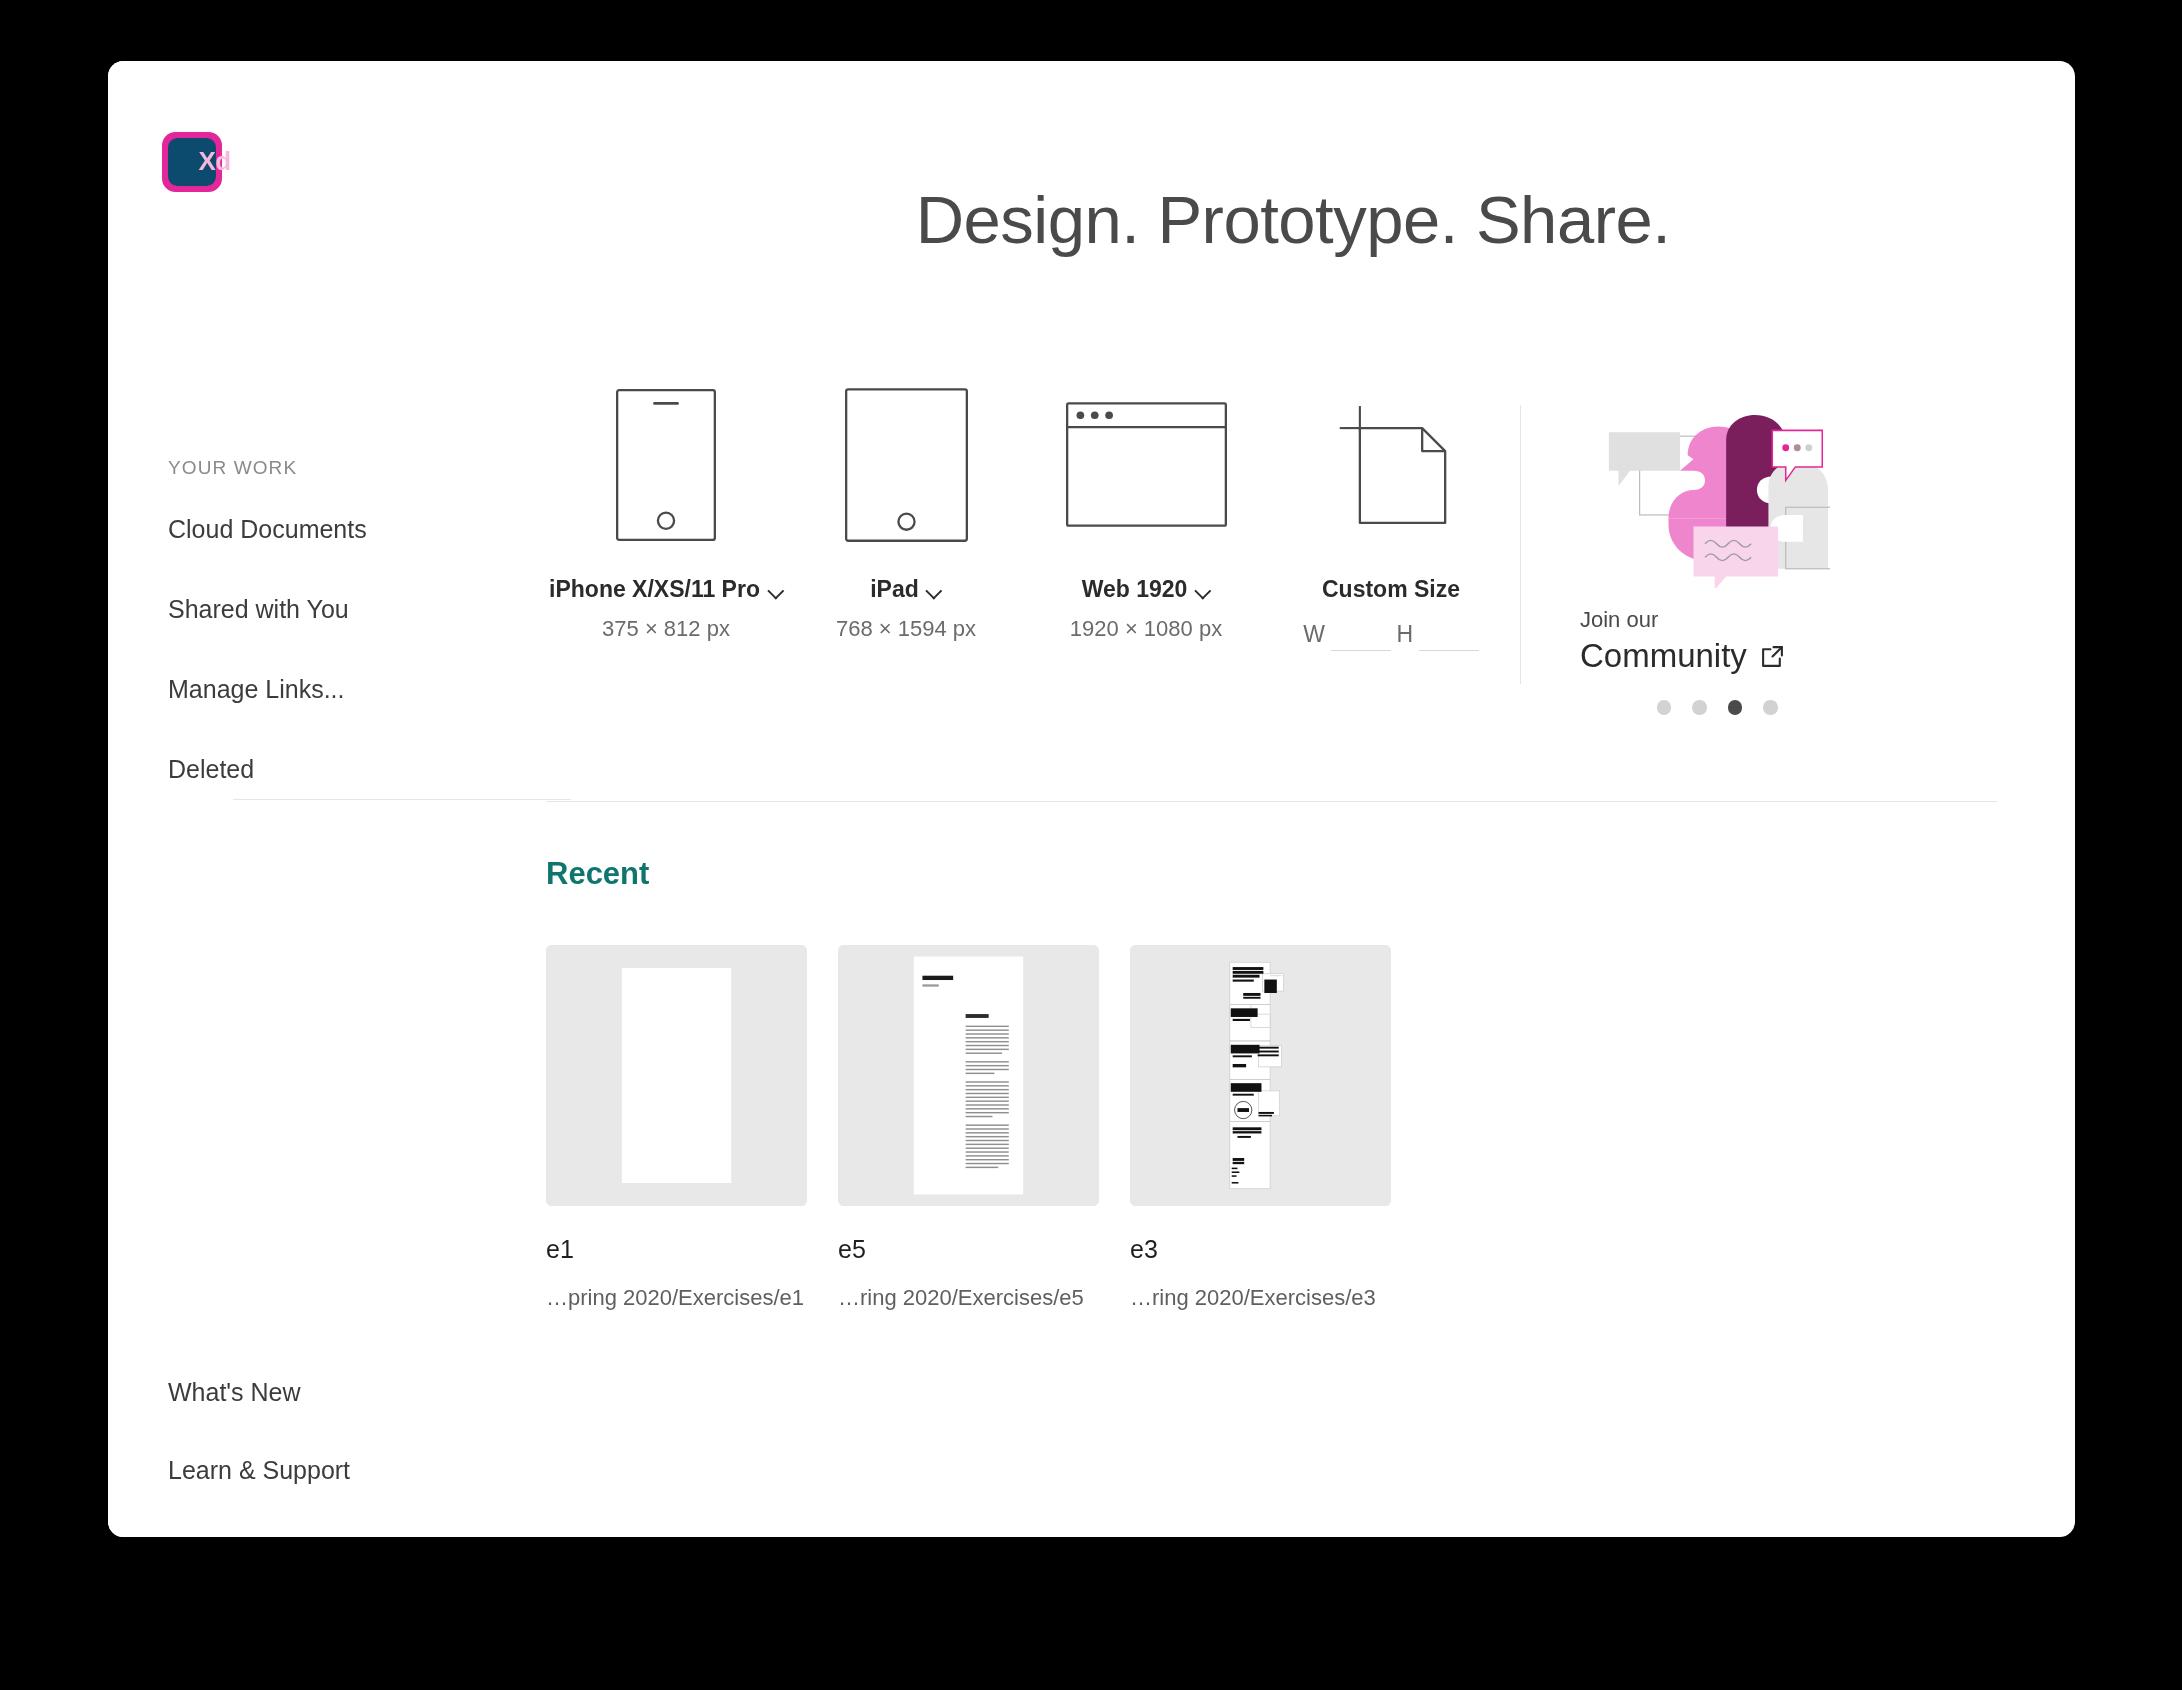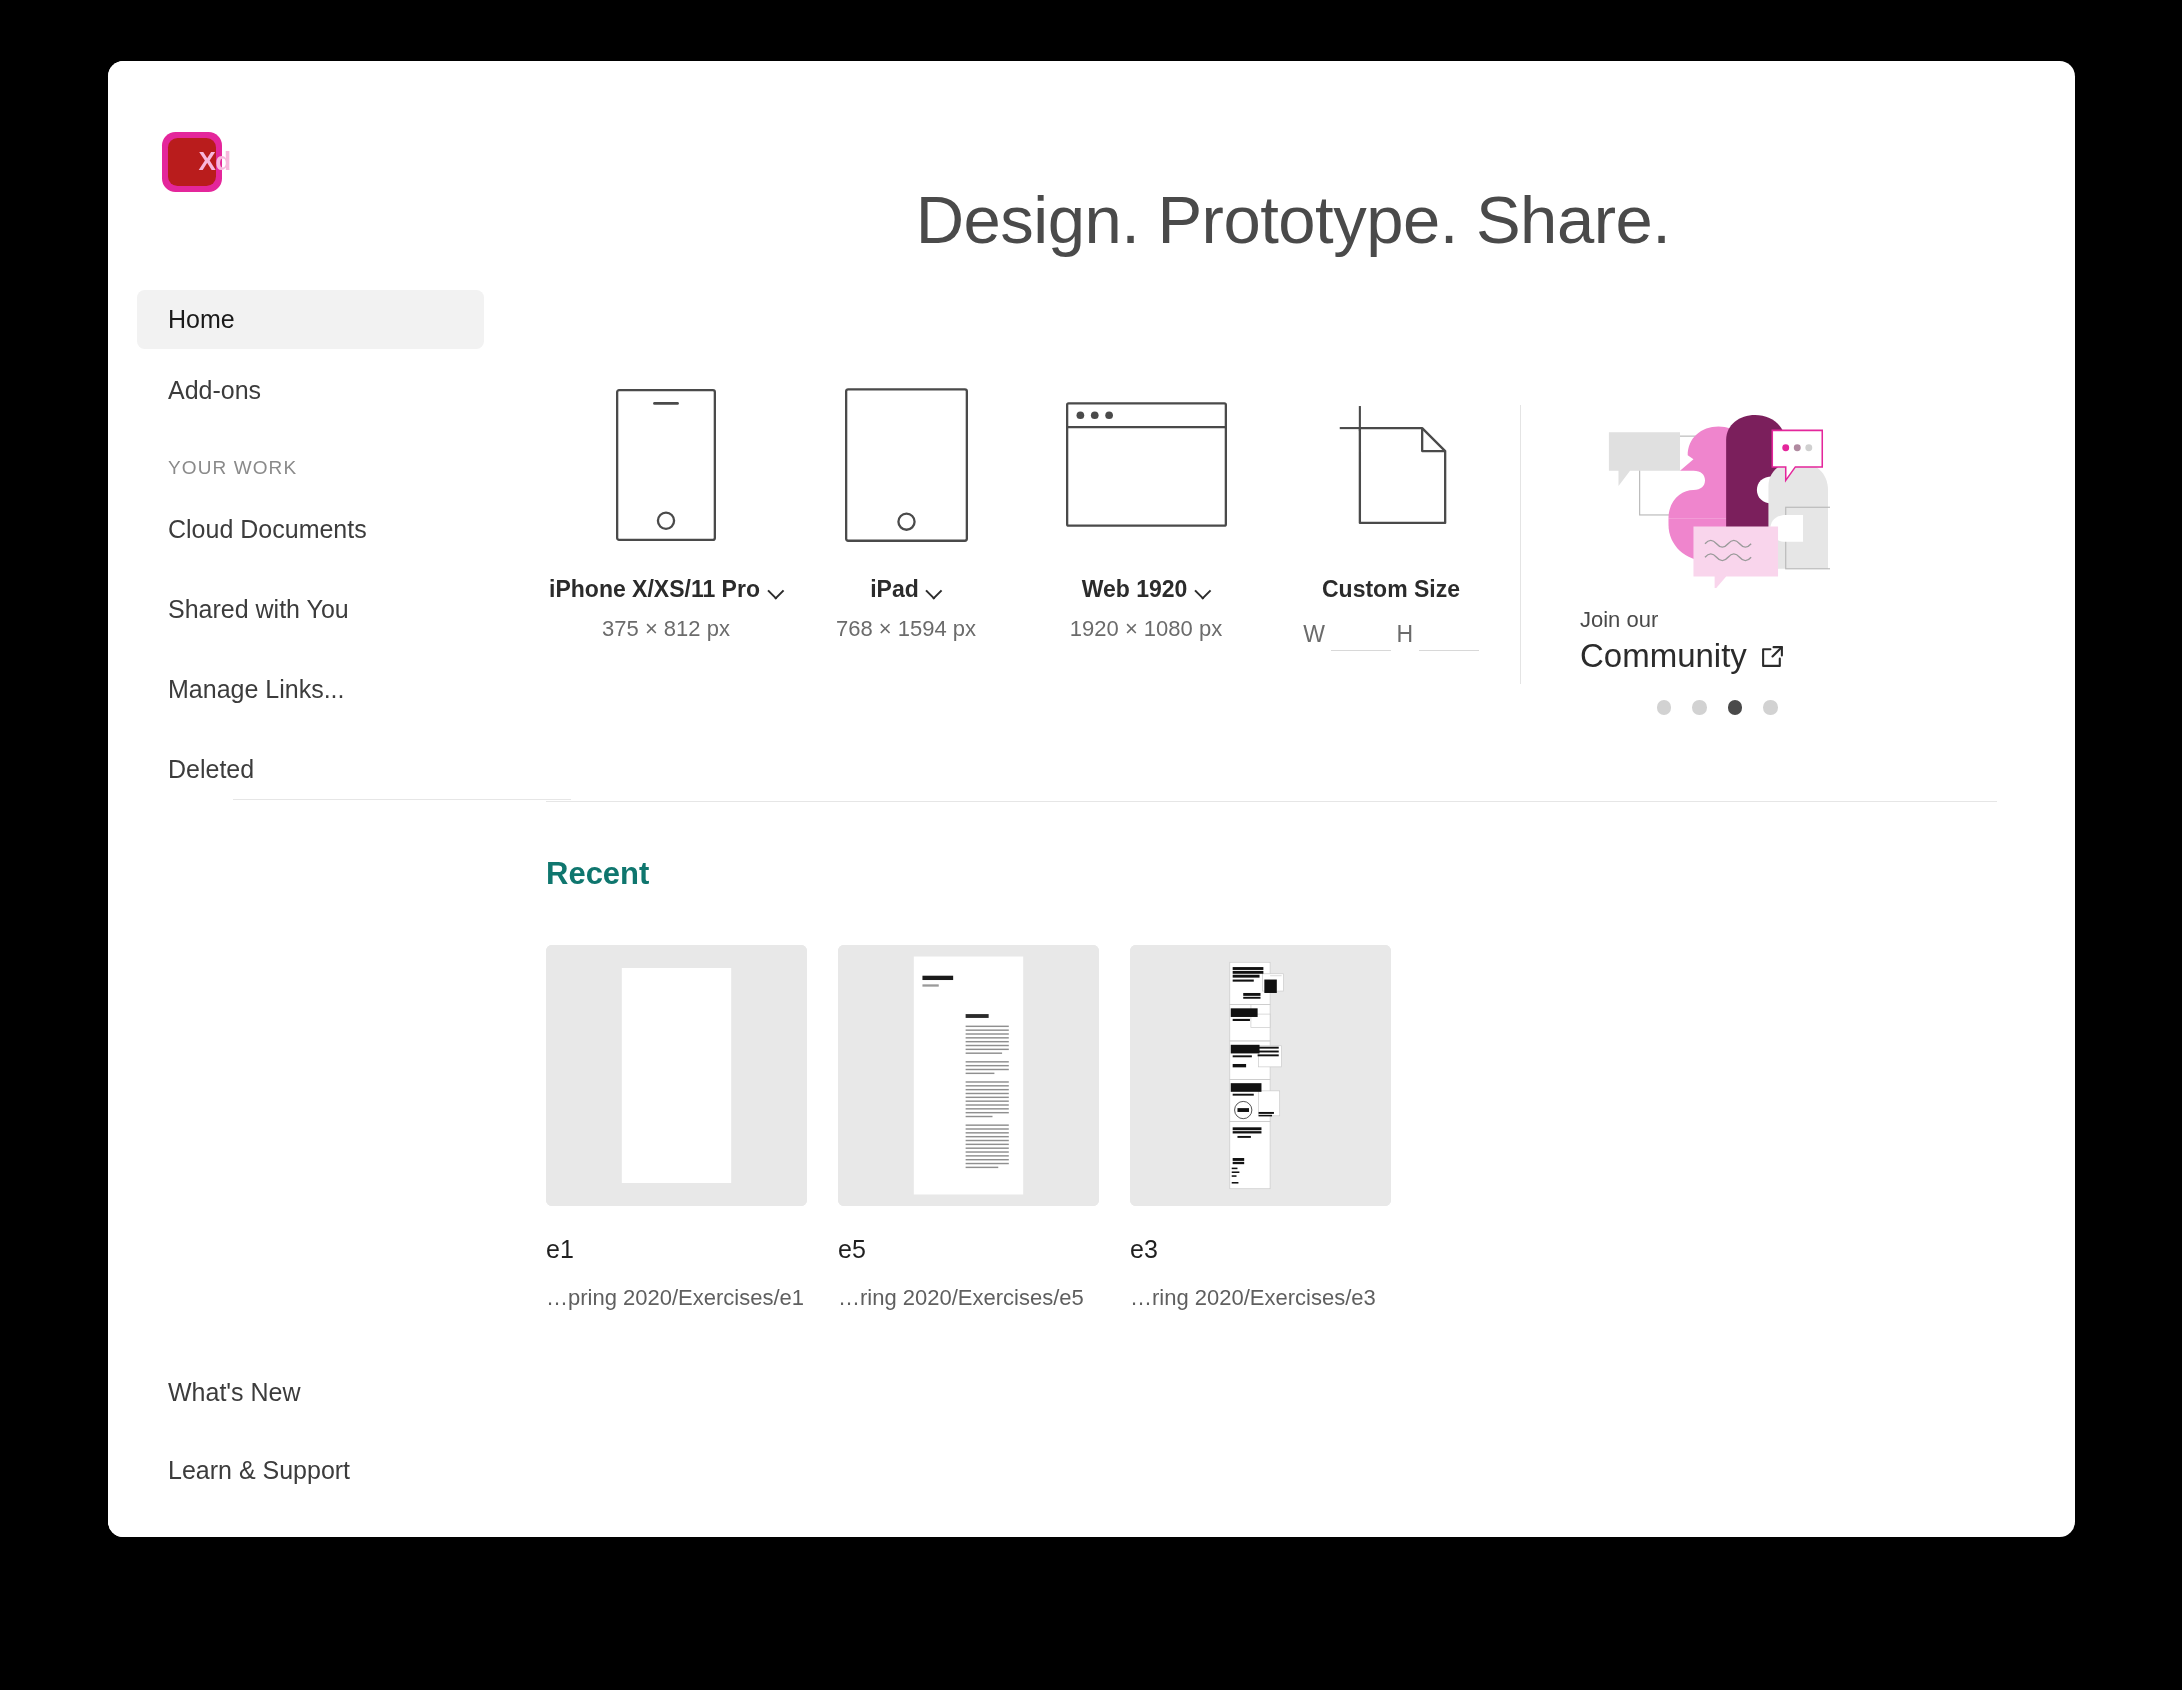--- a/index.html
+++ b/index.html
@@ -58,21 +58,21 @@
     border-radius: 13.4px;
     background: #e4269b;
     display: flex;
     align-items: center;
     justify-content: center;
   }
   .xd-logo-inner {
     width: 48px;
     height: 48px;
     border-radius: 9.6px;
-    background: #b91c1c;
+    background: #0c4a6e;
     display: flex;
     align-items: center;
     justify-content: center;
     font-size: 26px;
     font-weight: 600;
     color: #f7b7dc;
     letter-spacing: -0.5px;
     line-height: 1;
     padding-bottom: 1.9px;
     box-sizing: border-box;
@@ -333,24 +333,20 @@
   <div class="traffic-lights">
     <div class="tl-dot tl-close"></div>
   </div>
 
   <div id="sidebar">
 
     <div class="xd-logo">
       <div class="xd-logo-inner">Xd</div>
     </div>
 
-    <div class="nav-group-top">
-      <div class="nav-item active">Home</div>
-      <div class="nav-item">Add-ons</div>
-    </div>
 
     <div class="nav-group-work">
       <div class="nav-section-label">YOUR WORK</div>
       <div class="nav-item">Cloud Documents</div>
       <div class="nav-item">Shared with You</div>
       <div class="nav-item">Manage Links...</div>
       <div class="nav-item">Deleted</div>
     </div>
 
     <div class="sidebar-divider"></div>

